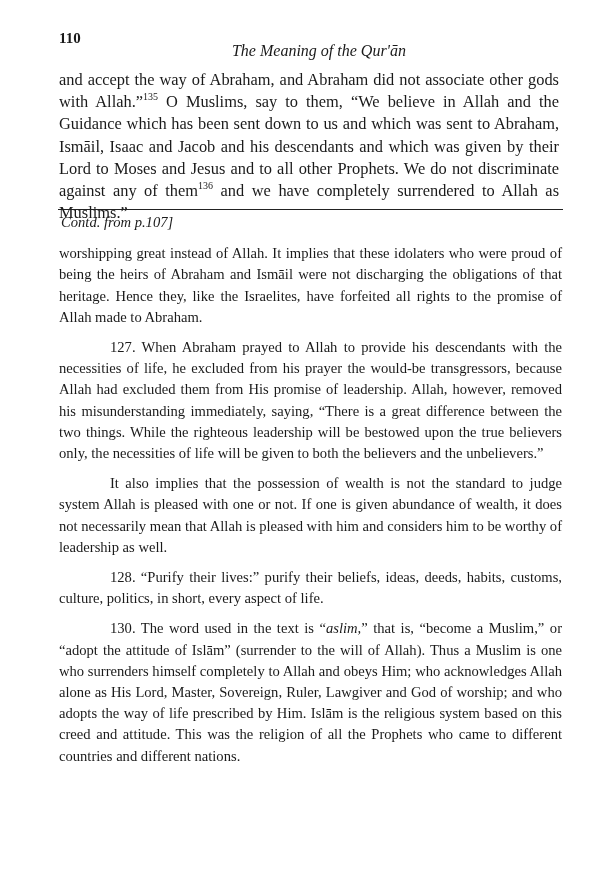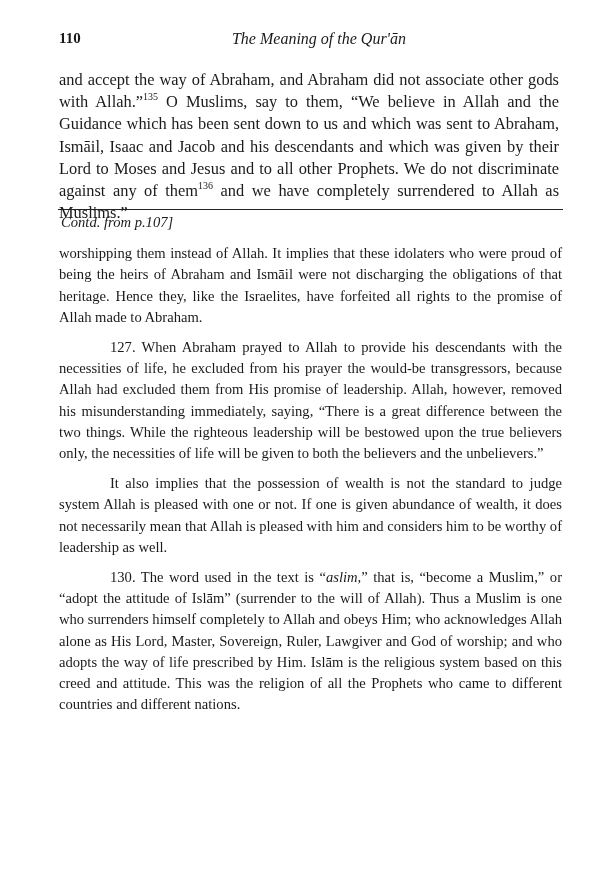--- a/index.html
+++ b/index.html
@@ -8,21 +8,21 @@
       font-family: "Liberation Serif", serif; color: #1a1a1a;
     }
     .page { position: relative; width: 600px; height: 892px; padding-left: 24px; }
     .header {
       position: absolute; top: 30px; left: 59px; width: 500px; height: 20px;
     }
     .page-number {
       position: absolute; left: 0; top: 0; font-size: 15px; font-weight: bold;
     }
     .running-title {
-      position: absolute; left: 0; right: 0; top: 0; text-align: center;
+      position: absolute; left: 0; right: 0; top: 12px; text-align: center;
       font-style: italic; font-size: 16px; padding-left: 20px;
     }
     .main-text {
       position: absolute; top: 69px; left: 59px; width: 500px;
       font-size: 16.4px; line-height: 22.2px; text-align: justify;
     }
     .main-text sup { font-size: 10px; line-height: 0; vertical-align: 7px; }
     .divider {
       position: absolute; top: 209px; left: 58px; width: 505px; height: 0;
       border-top: 1.5px solid #222;
@@ -44,18 +44,19 @@
     <span class="page-number">110</span>
     <div class="running-title">The Meaning of the Qur'ān</div>
   </div>
 
   <div class="main-text"><span>and accept the way of Abraham, and Abraham did not associate other gods with Allah.”</span><sup>135</sup><span> O Muslims, say to them, “We believe in Allah and the Guidance which has been sent down to us and which was sent to Abraham, Ismāil, Isaac and Jacob and his descendants and which was given by their Lord to Moses and Jesus and to all other Prophets. We do not discriminate against any of them</span><sup>136</sup><span> and we have completely surrendered to Allah as Muslims.”</span></div>
 
   <div class="divider"></div>
 
   <div class="footnotes">
     <div class="contd">Contd. from p.107]</div>
-    <p class="fn-para">worshipping them instead of Allah. It implies that these idolaters who were proud of being the heirs of Abraham and Ismāil were not discharging the obligations of that heritage. Hence they, like the Israelites, have forfeited all rights to the promise of Allah made to Abraham.</p>
+    <p class="fn-para">worshipping great instead of Allah. It implies that these idolaters who were proud of being the heirs of Abraham and Ismāil were not discharging the obligations of that heritage. Hence they, like the Israelites, have forfeited all rights to the promise of Allah made to Abraham.</p>
     <p class="fn-para indent">127. When Abraham prayed to Allah to provide his descendants with the necessities of life, he excluded from his prayer the would-be transgressors, because Allah had excluded them from His promise of leadership. Allah, however, removed his misunderstanding immediately, saying, “There is a great difference between the two things. While the righteous leadership will be bestowed upon the true believers only, the necessities of life will be given to both the believers and the unbelievers.”</p>
     <p class="fn-para indent">It also implies that the possession of wealth is not the standard to judge system Allah is pleased with one or not. If one is given abundance of wealth, it does not necessarily mean that Allah is pleased with him and considers him to be worthy of leadership as well.</p>
+    <p class="fn-para indent">128. “Purify their lives:” purify their beliefs, ideas, deeds, habits, customs, culture, politics, in short, every aspect of life.</p>
     <p class="fn-para indent"><span>130. The word used in the text is “</span><span class="i">aslim,</span><span>” that is, “become a Muslim,” or “adopt the attitude of Islām” (surrender to the will of Allah). Thus a Muslim is one who surrenders himself completely to Allah and obeys Him; who acknowledges Allah alone as His Lord, Master, Sovereign, Ruler, Lawgiver and God of worship; and who adopts the way of life prescribed by Him. Islām is the religious system based on this creed and attitude. This was the religion of all the Prophets who came to different countries and different nations.</span></p>
   </div>
 </div>
 
 </body></html>

